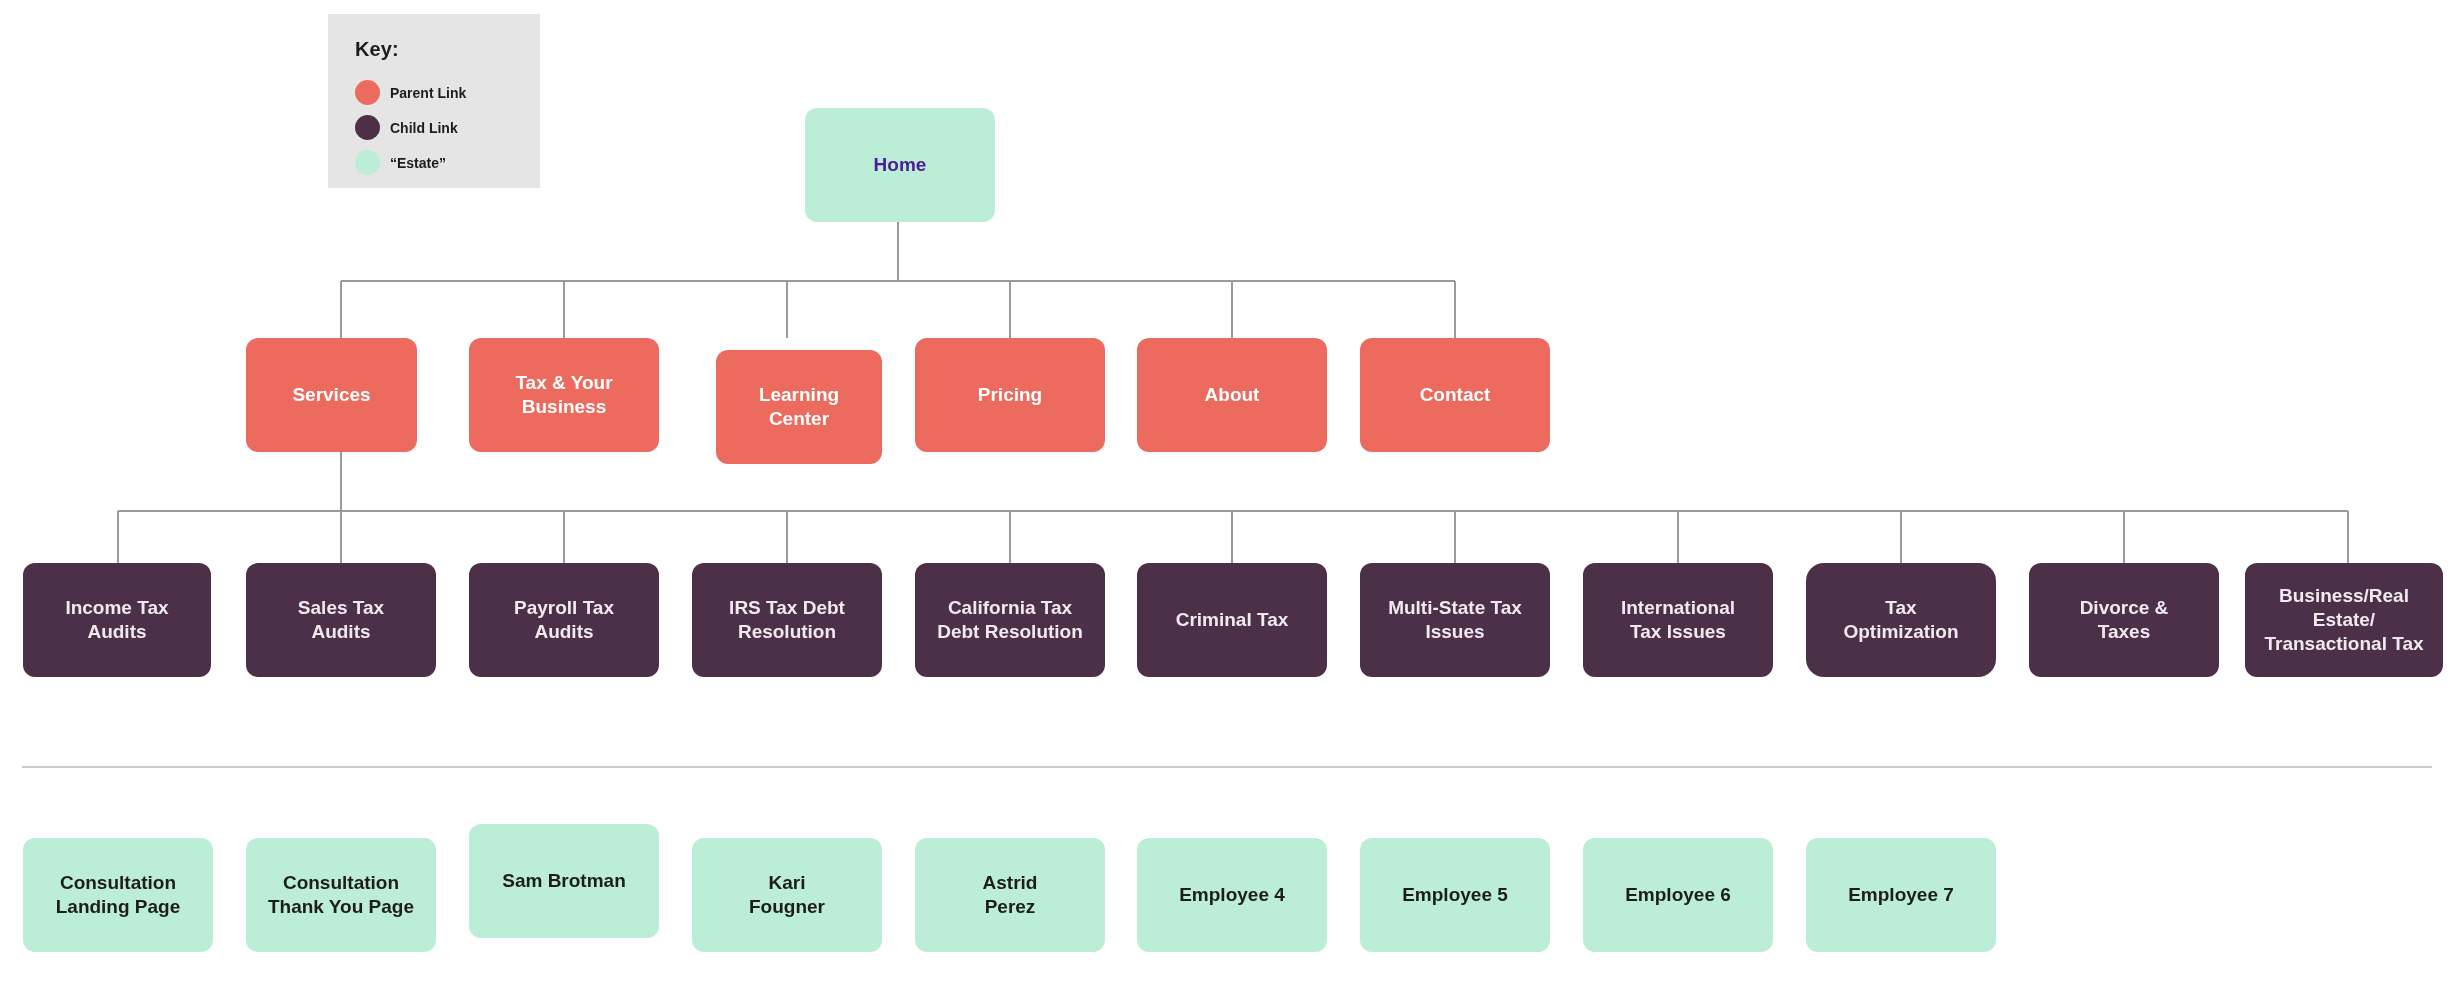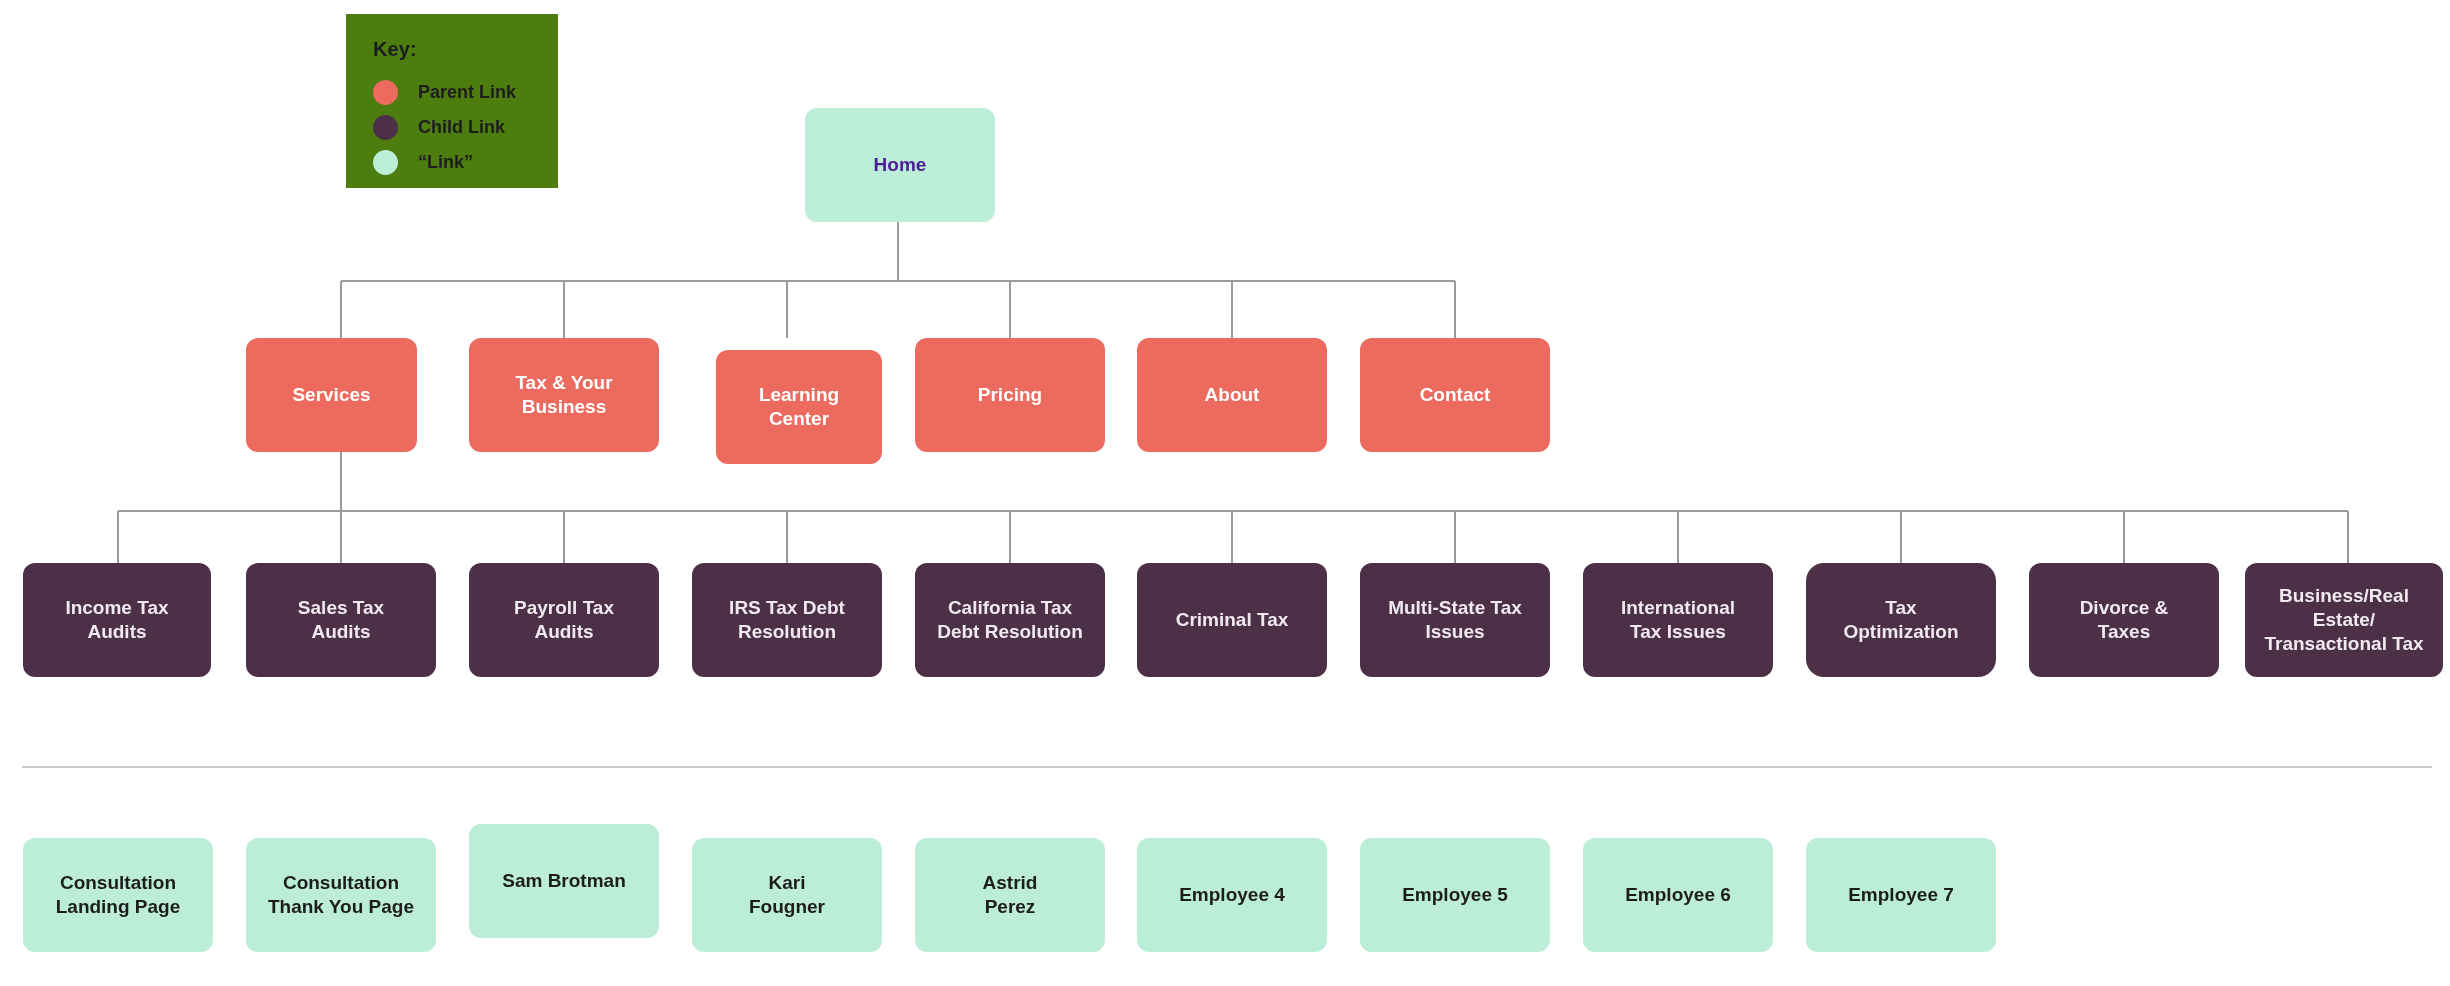--- a/index.html
+++ b/index.html
@@ -33,25 +33,25 @@
   }
   .connectors line {
     stroke: #9a9a9a;
     stroke-width: 1.6;
     shape-rendering: crispEdges;
   }
 
   
   .legend {
     position: absolute;
-    left: 346px;
+    left: 328px;
     top: 14px;
     width: 212px;
     height: 174px;
-    background: #4d7c0f;
+    background: #e5e5e5;
     box-sizing: border-box;
     padding: 24px 0 0 27px;
   }
   .legend-title {
     font-size: 20px;
     font-weight: 700;
     color: #1d1d1d;
     margin-bottom: 14px;
     letter-spacing: .1px;
   }
@@ -60,24 +60,24 @@
     align-items: center;
     height: 35px;
   }
   .legend-dot {
     width: 25px;
     height: 25px;
     border-radius: 50%;
     flex: none;
   }
   .legend-label {
-    font-size: 18px;
+    font-size: 14px;
     font-weight: 600;
     color: #1d1d1d;
-    margin-left: 20px;
+    margin-left: 10px;
     white-space: nowrap;
   }
 
   
   .node {
     position: absolute;
     box-sizing: border-box;
     border-radius: 12px;
     display: flex;
     align-items: center;
@@ -166,21 +166,21 @@
       <span class="legend-label">Parent Link</span>
     </div>
 
     <div class="legend-row">
       <span class="legend-dot" style="background:#4c3048"></span>
       <span class="legend-label">Child Link</span>
     </div>
 
     <div class="legend-row">
       <span class="legend-dot" style="background:#bcedd6"></span>
-      <span class="legend-label">“Link”</span>
+      <span class="legend-label">“Estate”</span>
     </div>
   </div>
 
   <div class="node home" style="left:805px; top:108px; width:190px; height:114px;">Home</div>
 
   <div class="node parent" style="left:246px; top:338px; width:171px; height:114px;">Services</div>
   <div class="node parent" style="left:469px; top:338px; width:190px; height:114px;">Tax &amp; Your
 Business</div>
   <div class="node parent" style="left:716px; top:338px; width:166px; height:114px;margin-top:12px;">Learning
 Center</div>

